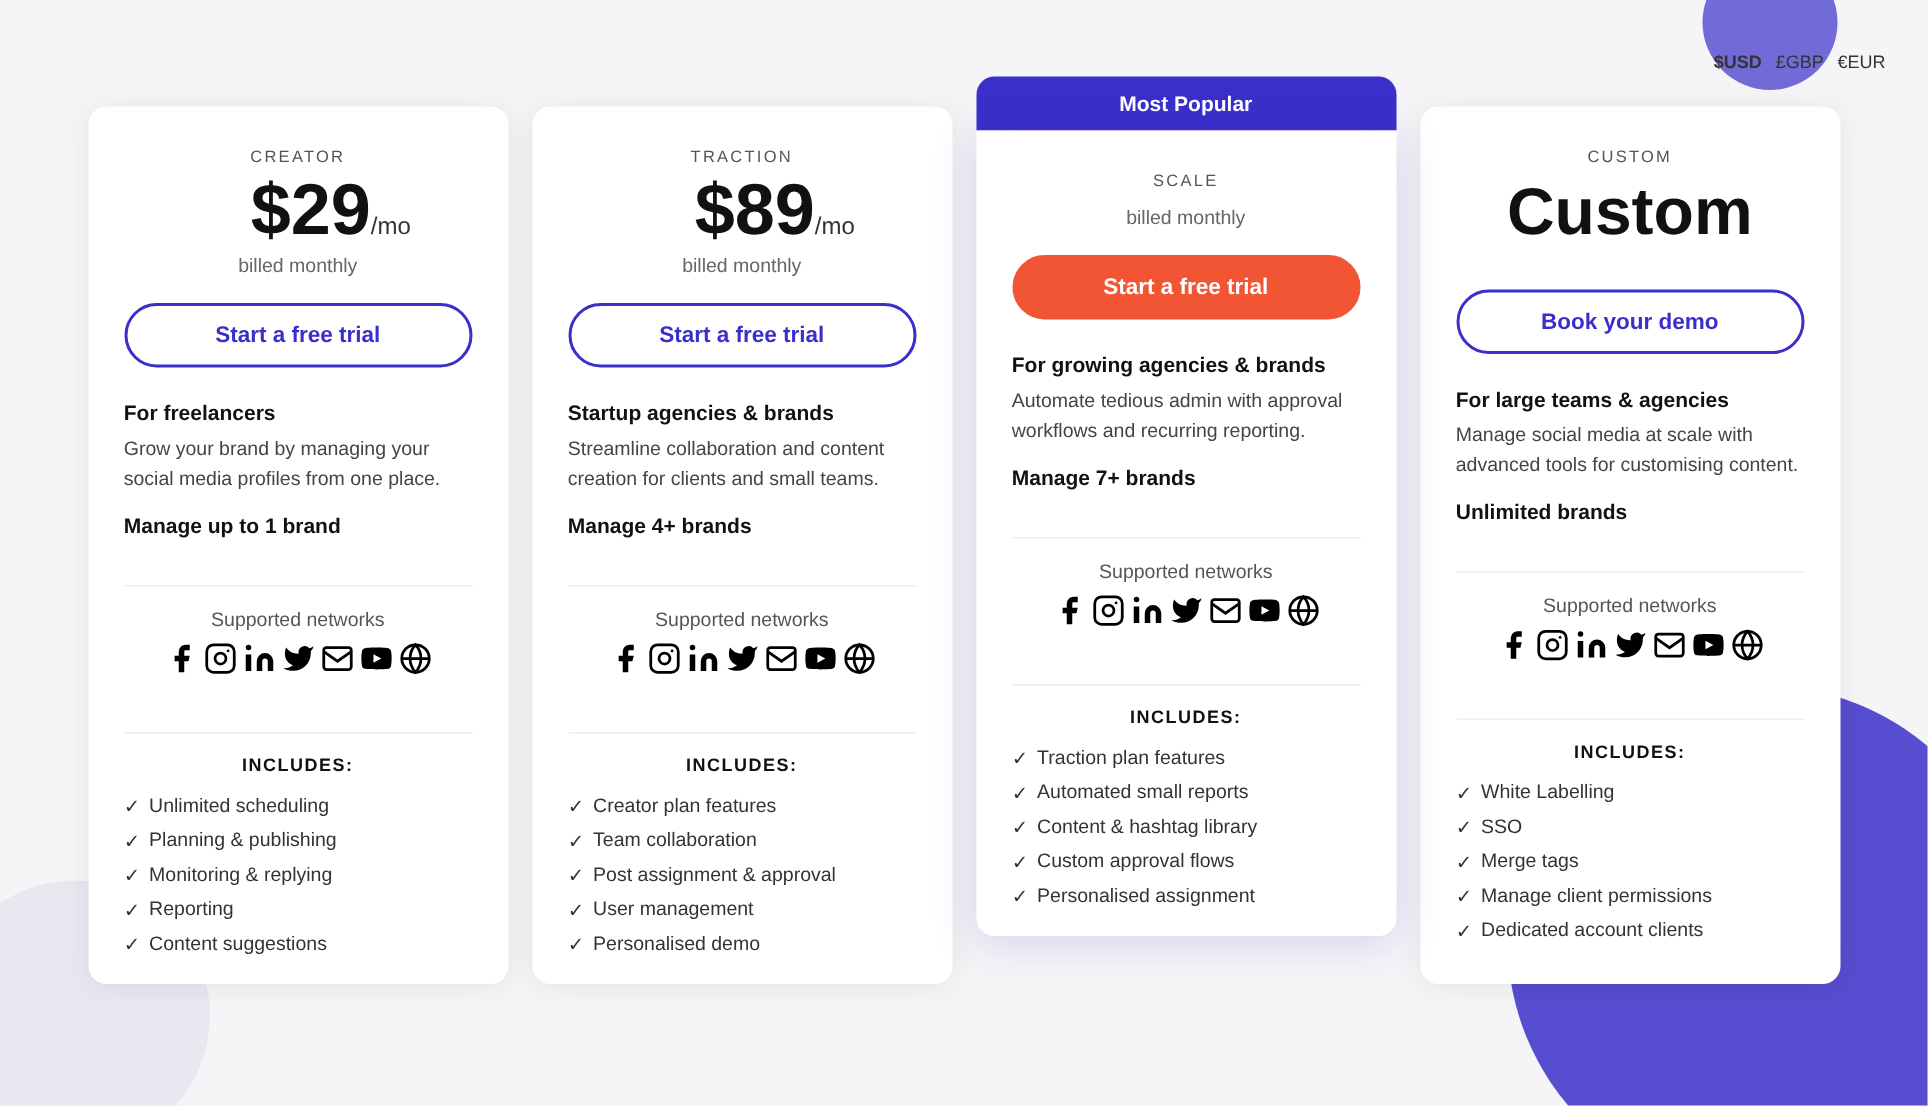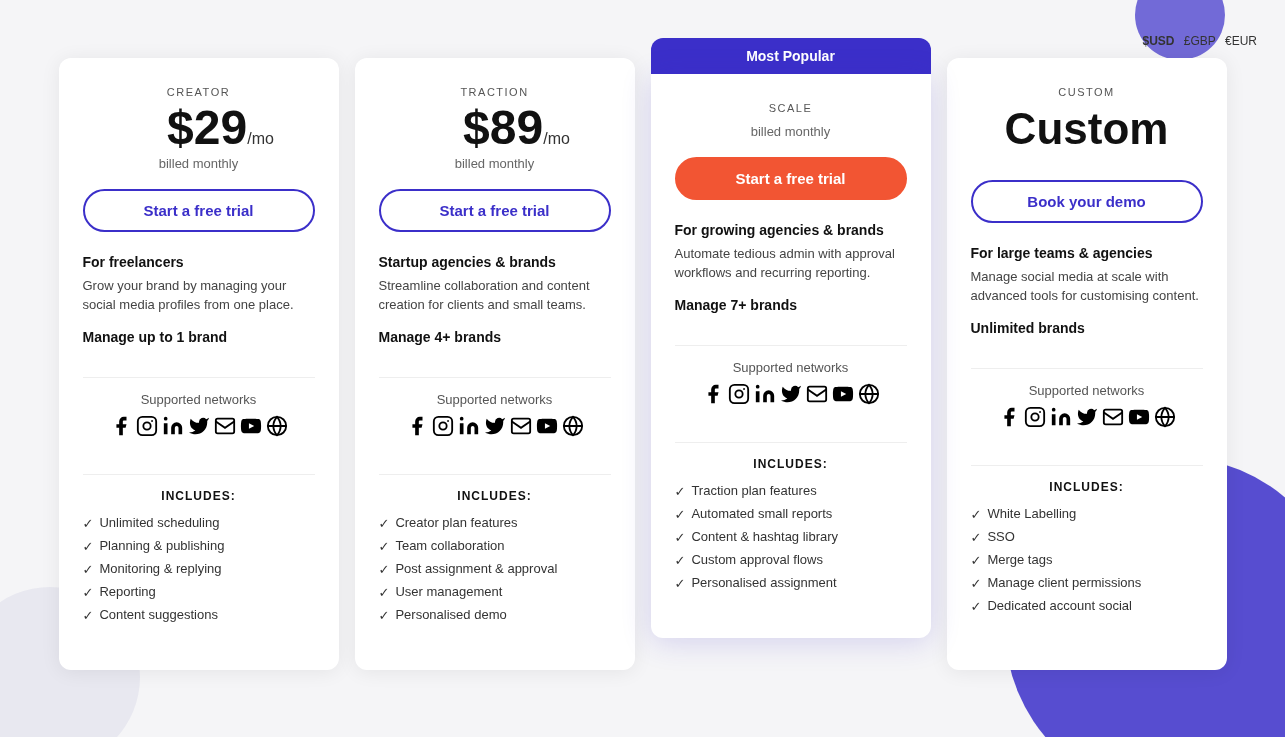--- a/index.html
+++ b/index.html
@@ -66,21 +66,21 @@
       gap: 0;
       position: relative;
       z-index: 5;
       padding: 20px 10px 30px 10px;
     }
 
     .plan-card {
       background: #fff;
       border-radius: 12px;
       width: 280px;
-      padding: 28px 24px 40px 24px;
+      padding: 28px 24px 12px 24px;
       margin: 20px 8px 20px 8px;
       box-shadow: 0 2px 20px rgba(0,0,0,0.07);
       display: flex;
       flex-direction: column;
       align-items: center;
       position: relative;
     }
 
     .plan-card.popular {
       background: #fff;
@@ -520,17 +520,17 @@
         <li>
           <span class="check">✓</span>
           <span>Merge tags</span>
         </li>
         <li>
           <span class="check">✓</span>
           <span>Manage client permissions</span>
         </li>
         <li>
           <span class="check">✓</span>
-          <span>Dedicated account social</span>
+          <span>Dedicated account clients</span>
         </li>
       </ul>
     </div>
   </div>
 
 </body></html>

